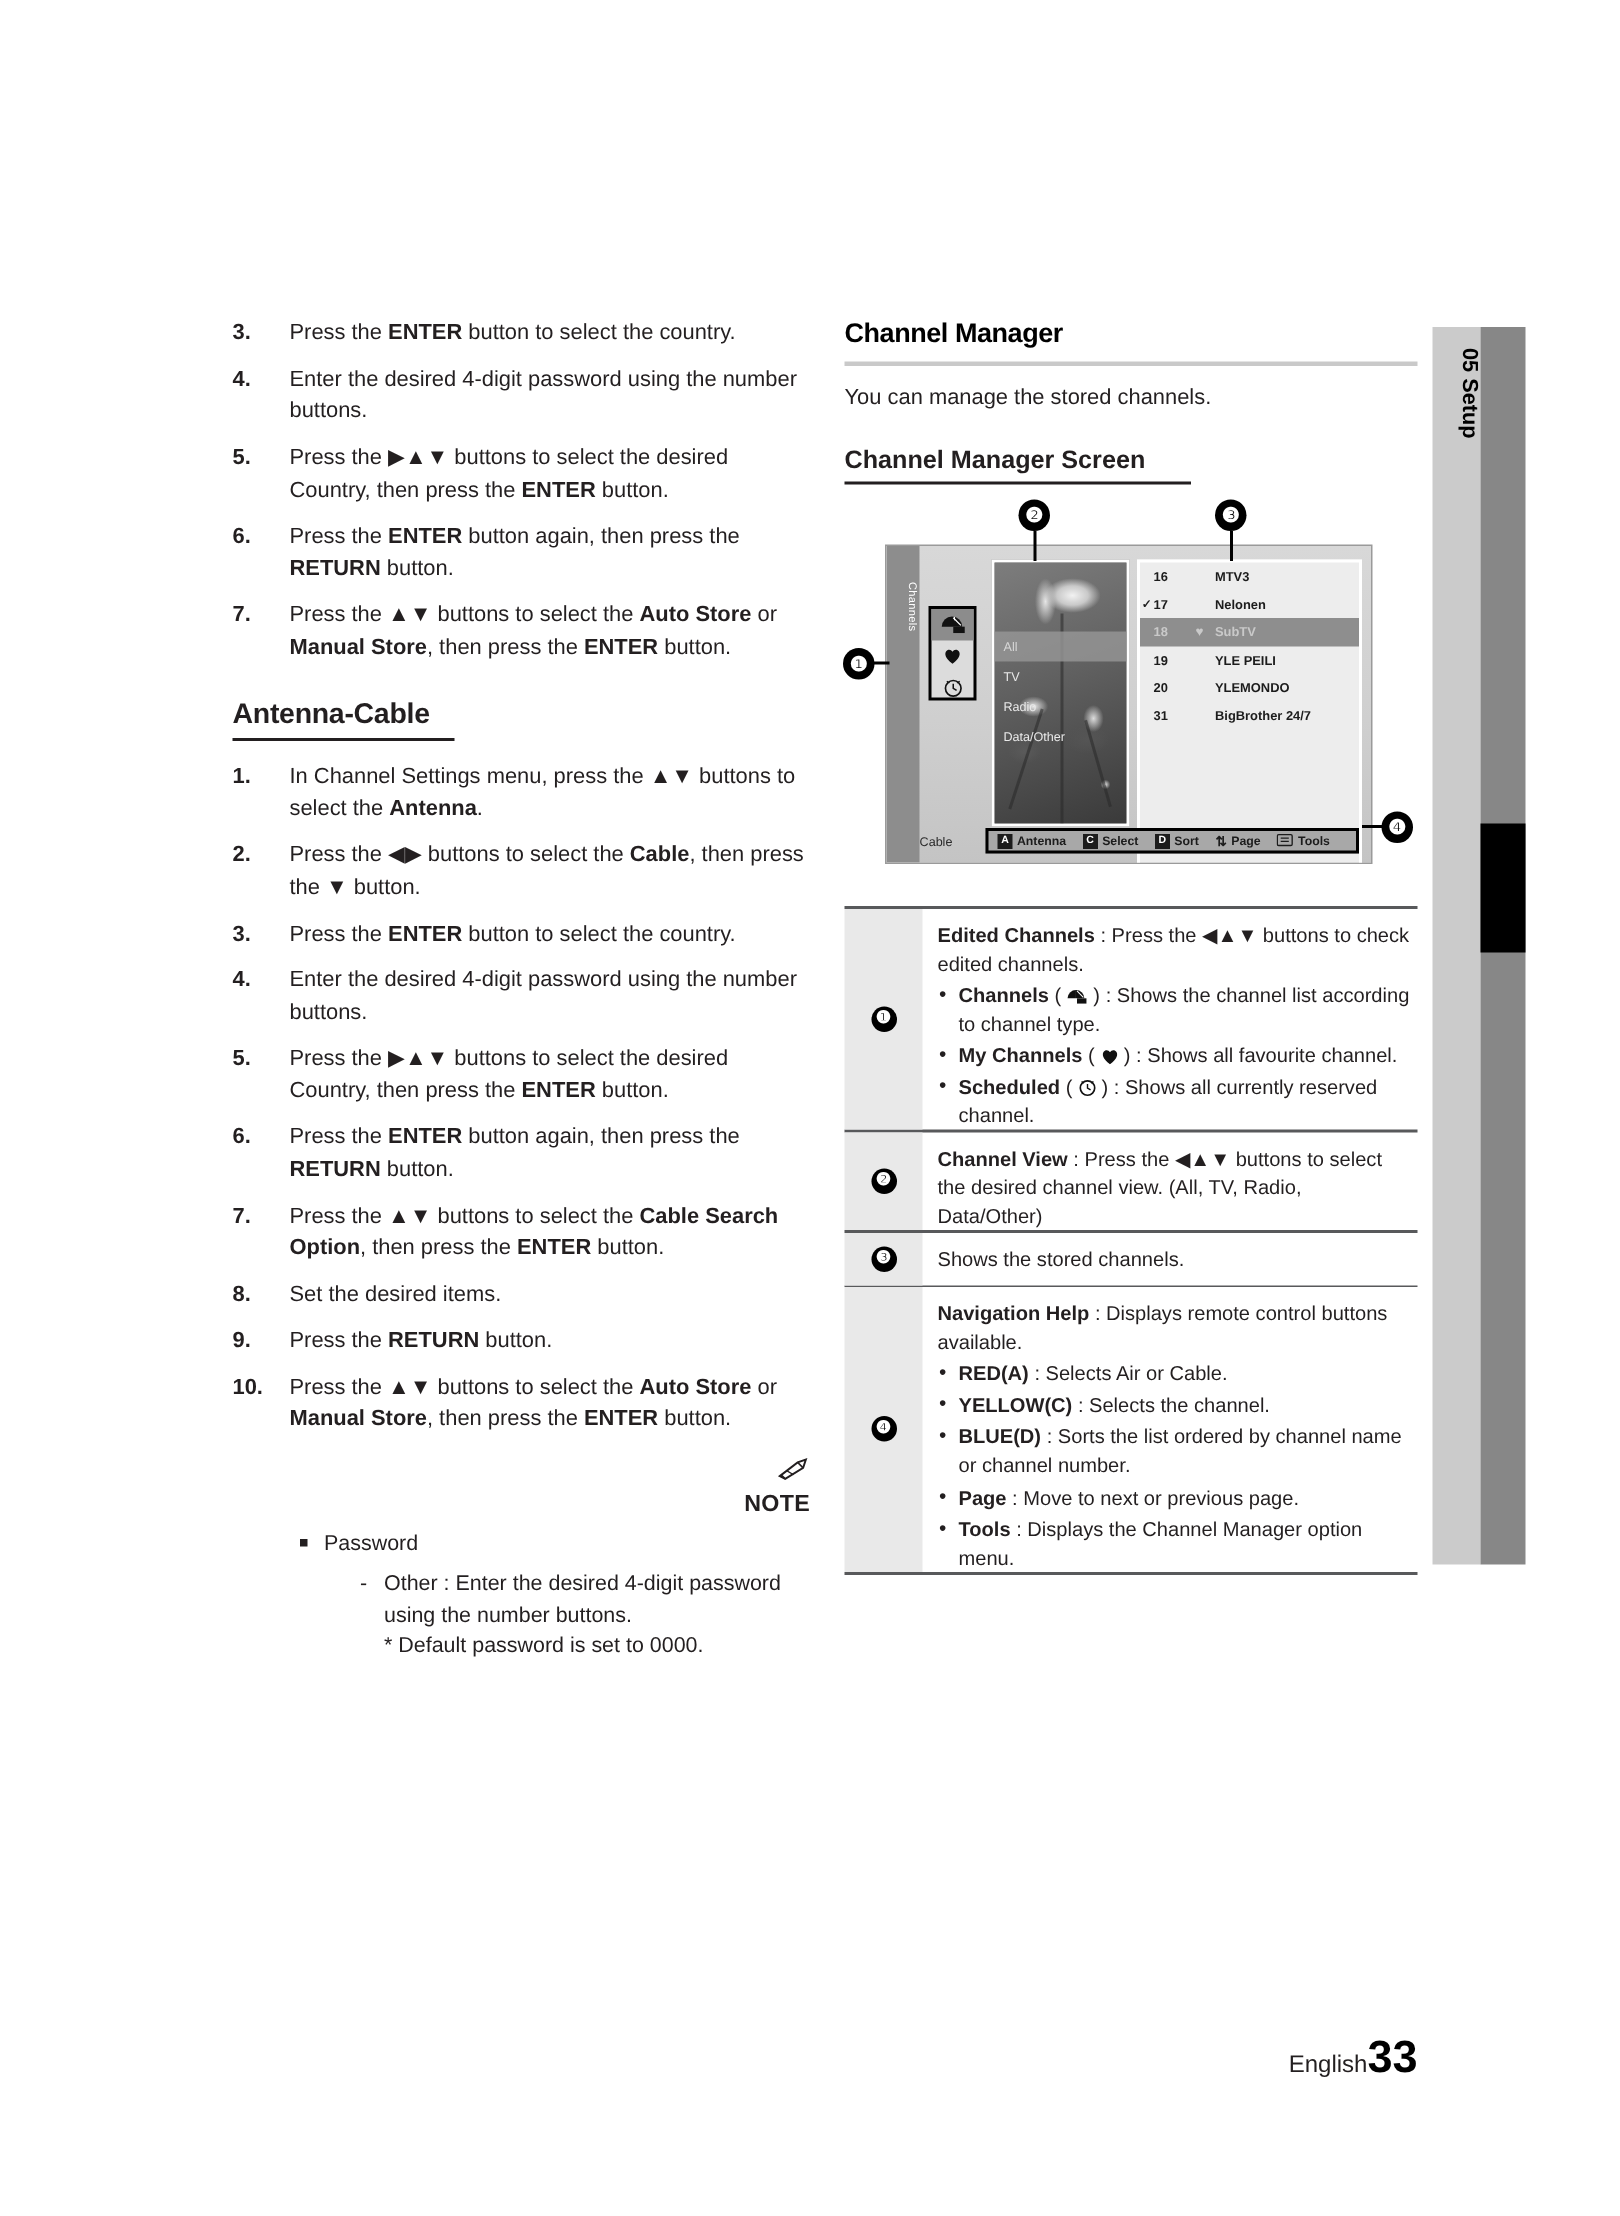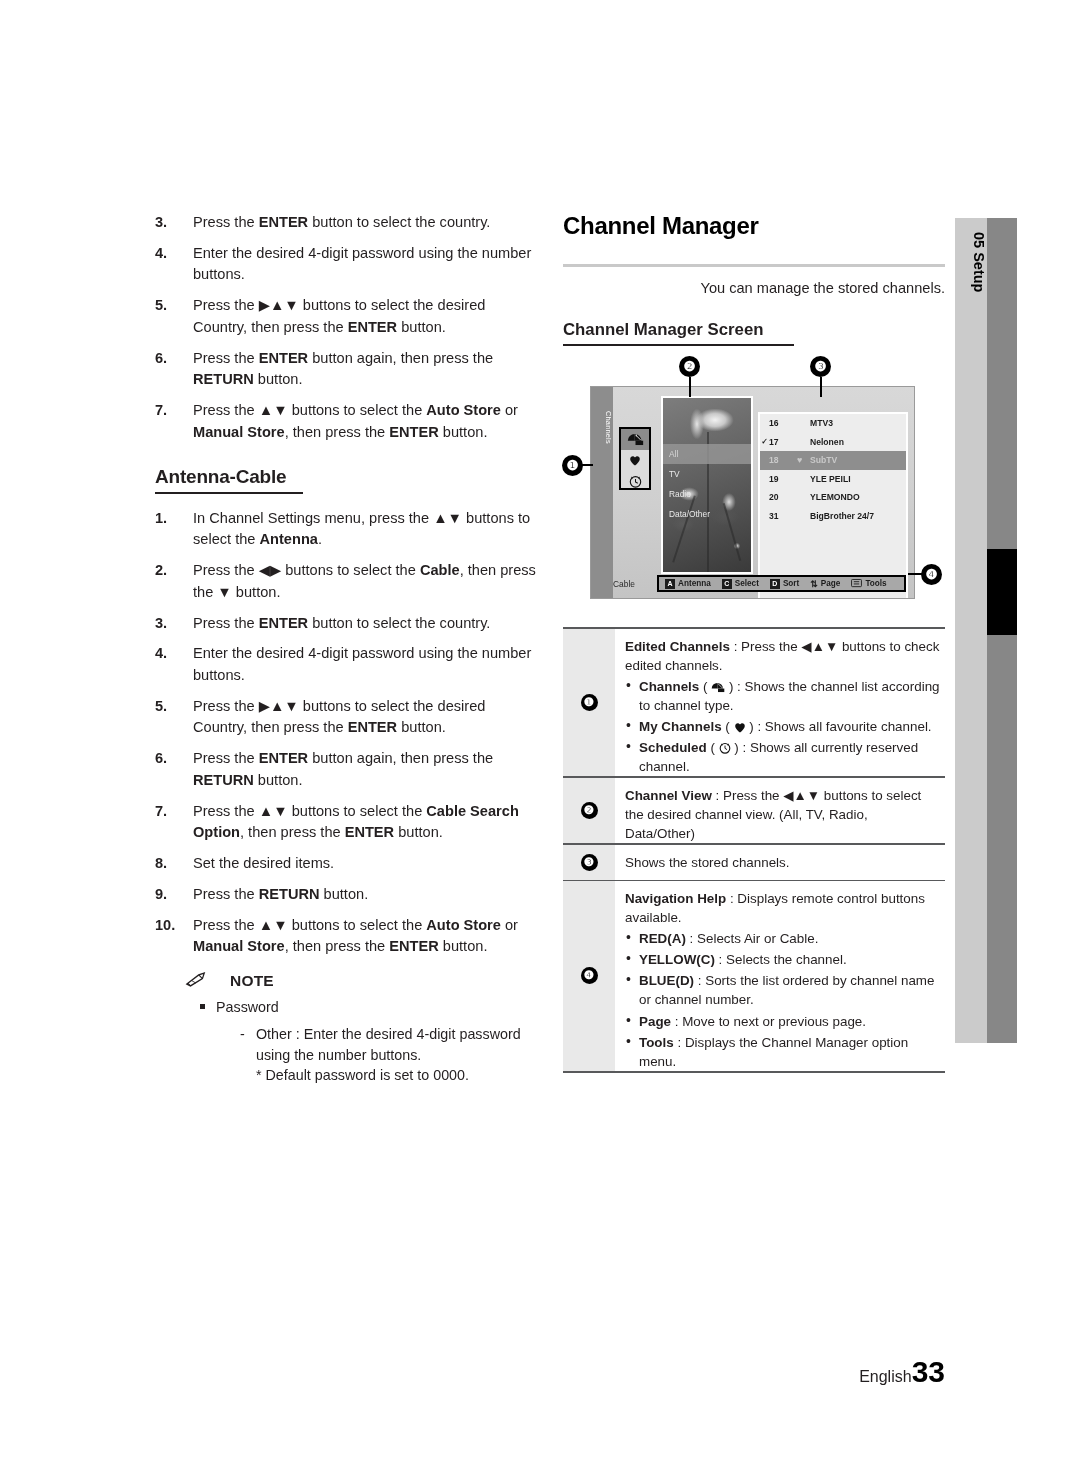--- a/index.html
+++ b/index.html
@@ -53,23 +53,24 @@
   .sec-rule {
     border: 0;
     border-top: 2.3px solid #231f20;
     width: 148px;
     margin-bottom: 14px;
   }
 
   
   .note-head {
     display: flex;
-    align-items: flex-start;
-    gap: 23px;
+    align-items: flex-end;
+    gap: 7px;
     margin: 14px 0 7px 30px;
+    flex-direction: column;
   }
   .note-title {
     font-size: 15.5px;
     font-weight: bold;
     color: #231f20;
     letter-spacing: 0.2px;
   }
   .pencil { width: 22px; height: 15px; display:block; }
   .note-list { list-style: none; margin-left: 45px; }
   .note-item {
@@ -98,37 +99,36 @@
   }
   .sub-item::before {
     content: "-";
     position: absolute;
     left: 2px; top: 0;
   }
   .sub-note { display: block; }
 
   
   .h1 {
-    font-size: 24px;
+    font-size: 18px;
     font-weight: bold;
     color: #000;
     letter-spacing: -0.3px;
-    margin-bottom: 24px;
+    margin-bottom: 8px;
   }
   .h1-rule {
     border: 0;
     border-top: 3.2px solid #c9c9c9;
     width: 100%;
     margin-bottom: 13px;
   }
   .intro {
     font-size: 14.6px;
     color: #231f20;
     margin-bottom: 24px;
-    text-align: right;
   }
   .h2 {
     font-size: 16.8px;
     font-weight: bold;
     color: #231f20;
     margin-bottom: 4px;
   }
   .h2-rule {
     border: 0;
     border-top: 2.1px solid #231f20;
@@ -237,21 +237,20 @@
   }
 
   
   .tv-list {
     position: absolute;
     left: 167px; top: 9px;
     width: 150px; height: 206px;
     background: #ededed;
     border: 2px solid #fff;
     overflow: hidden;
-    margin-top: 16px;
   }
   .ch-row {
     height: 18.5px;
     display: flex;
     align-items: center;
     font-size: 8.6px;
     font-weight: bold;
     color: #1c1c1c;
   }
   .ch-row.sel { background: #8e8e8e; color: #c9c9c9; }

